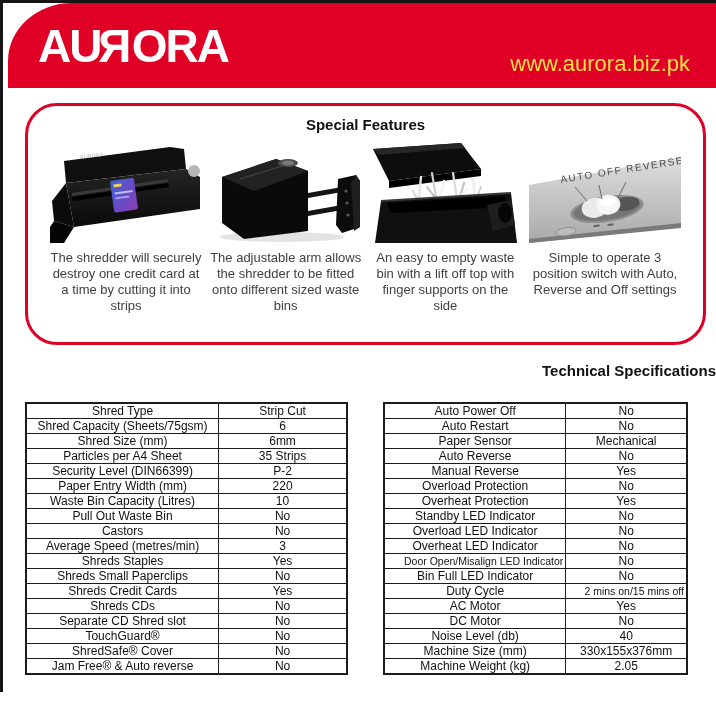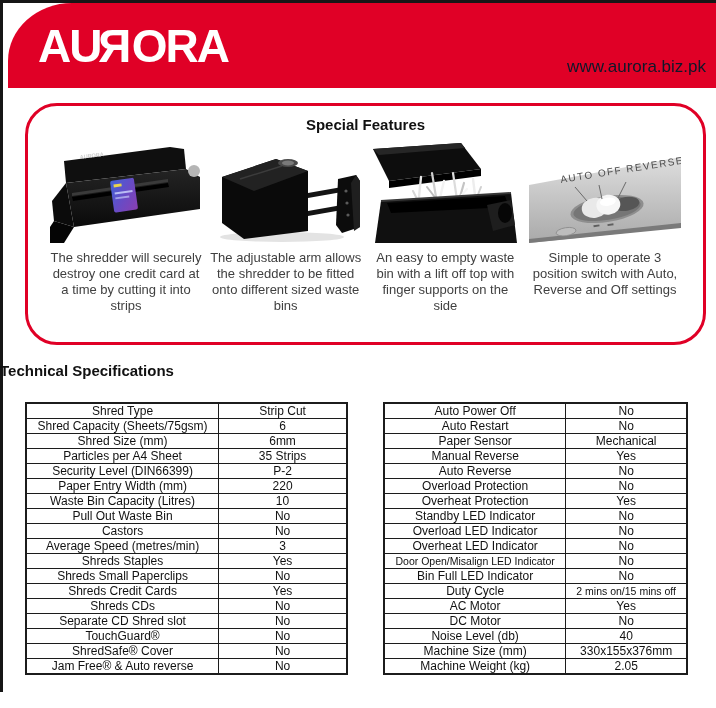--- a/index.html
+++ b/index.html
@@ -7,41 +7,41 @@
         font-family:"Liberation Sans",sans-serif;color:#111;}
   .edge-top{position:absolute;left:0;top:0;width:716px;height:3px;background:#161616;}
   .edge-left{position:absolute;left:0;top:0;width:3px;height:692px;background:#161616;}
 
   
   .banner{position:absolute;left:8px;top:3px;right:0;height:85px;background:#E00026;
           border-top-left-radius:64px 58px;}
   .logo{position:absolute;left:30px;top:16px;font-size:46px;font-weight:bold;color:#fff;
         letter-spacing:-2px;white-space:nowrap;}
   .logo .mirror{display:inline-block;transform:scaleX(-1);}
-  .website{position:absolute;right:10px;bottom:11px;color:#0f172a;font-size:17px;}
+  .website{position:absolute;right:26px;bottom:11px;color:#fde047;font-size:22px;}
 
   
   .features-box{position:absolute;left:25px;top:103px;width:675px;height:236px;
                 border:3px solid #E00026;border-radius:32px;background:#fff;}
   .features-title{text-align:center;font-weight:bold;font-size:15px;margin-top:10px;}
   .features-row{display:flex;justify-content:space-between;padding:10px 22px 0 22px;}
   .feature{width:152px;text-align:center;}
   .feature svg{width:152px;height:100px;display:block;}
   .caption{font-size:13px;line-height:16px;margin-top:7px;color:#404040;}
 
   
-  .tech-title{position:absolute;top:362px;left:0;width:100%;text-align:left;
+  .tech-title{position:absolute;top:362px;left:0;width:100%;text-align:right;
               font-weight:bold;font-size:15px;}
   table.spec{border-collapse:collapse;table-layout:fixed;position:absolute;top:402px;
              border:2px solid #1c1c1c;background:#fff;}
   .t-left{left:25px;width:323px;padding-left:40px;}
   .t-right{left:383px;width:305px;}
   table.spec td{border:1px solid #1c1c1c;text-align:center;font-size:12px;height:14px;
                 line-height:13px;padding:0 2px;overflow:hidden;white-space:nowrap;}
-  table.spec td.small{font-size:10.5px;}
+  table.spec td.small{font-size:10.5px;text-align:right;}
 </style>
 </head>
 <body>
 
 <div class="page">
   <div class="edge-top"></div>
   <div class="edge-left"></div>
 
   <div class="banner">
     <div class="logo"><span>AU</span><span class="mirror">R</span><span>ORA</span></div>
@@ -255,26 +255,26 @@
         </tr>
         <tr>
           <td>Auto Restart</td>
           <td>No</td>
         </tr>
         <tr>
           <td>Paper Sensor</td>
           <td>Mechanical</td>
         </tr>
         <tr>
+          <td>Auto Reverse</td>
+          <td>No</td>
+        </tr>
+        <tr>
           <td>Manual Reverse</td>
           <td>Yes</td>
-        </tr>
-        <tr>
-          <td>Auto Reverse</td>
-          <td>No</td>
         </tr>
         <tr>
           <td>Overload Protection</td>
           <td>No</td>
         </tr>
         <tr>
           <td>Overheat Protection</td>
           <td>Yes</td>
         </tr>
         <tr>

